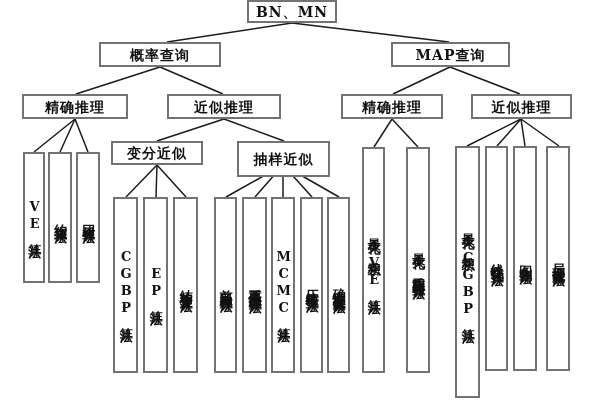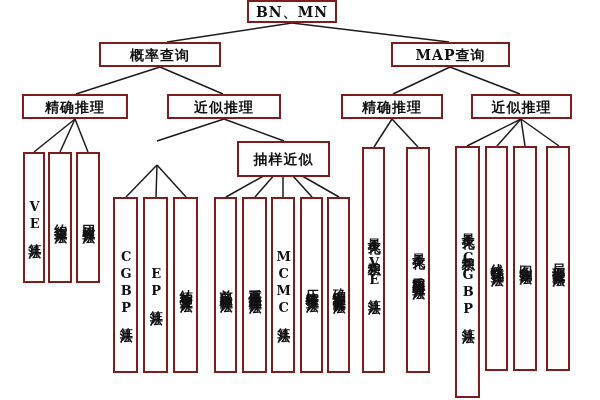--- a/index.html
+++ b/index.html
@@ -3,21 +3,21 @@
 <meta charset="utf-8">
 <style>
   html,body{margin:0;padding:0;background:#ffffff;}
   .canvas{
     position:relative;width:600px;height:400px;background:#ffffff;overflow:hidden;
     font-family:"DejaVu Serif","Liberation Serif",serif;color:#111111;
   }
   .edges{position:absolute;left:0;top:0;width:600px;height:400px;}
   .edges line{stroke:#1c1c1c;stroke-width:1.5;}
   .box{
-    position:absolute;border:2px solid #7f1d1d;background:#ffffff;box-sizing:border-box;
+    position:absolute;border:2px solid #737373;background:#ffffff;box-sizing:border-box;
     display:flex;align-items:center;justify-content:center;
   }
   .h{font-size:14px;font-weight:700;letter-spacing:1px;white-space:nowrap;line-height:1;}
   .leaf span{
     writing-mode:vertical-rl;text-orientation:upright;
     font-size:13px;font-weight:700;letter-spacing:2px;line-height:1.1;white-space:nowrap;
   }
 </style>
 </head>
 <body>
@@ -55,20 +55,21 @@
   <div class="box h" style="left:247px;top:0px;width:90px;height:23px;">BN、MN</div>
 
   <div class="box h" style="left:391px;top:42px;width:119px;height:25px;">MAP查询</div>
   <div class="box h" style="left:99px;top:42px;width:122px;height:25px;">概率查询</div>
 
   <div class="box h" style="left:22px;top:94px;width:106px;height:25px;">精确推理</div>
   <div class="box h" style="left:167px;top:94px;width:114px;height:25px;">近似推理</div>
   <div class="box h" style="left:341px;top:94px;width:102px;height:25px;">精确推理</div>
   <div class="box h" style="left:471px;top:94px;width:101px;height:25px;">近似推理</div>
 
+  <div class="box h" style="left:111px;top:141px;width:92px;height:24px;">变分近似</div>
   <div class="box h" style="left:237px;top:141px;width:93px;height:36px;">抽样近似</div>
 
   <div class="box leaf" style="left:23px;top:152px;width:22px;height:131px;">
       <span>VE算法</span>
     </div>
   <div class="box leaf" style="left:48px;top:152px;width:24px;height:131px;">
       <span>约束算法</span>
     </div>
   <div class="box leaf" style="left:76px;top:152px;width:24px;height:131px;">
       <span>团树算法</span>

